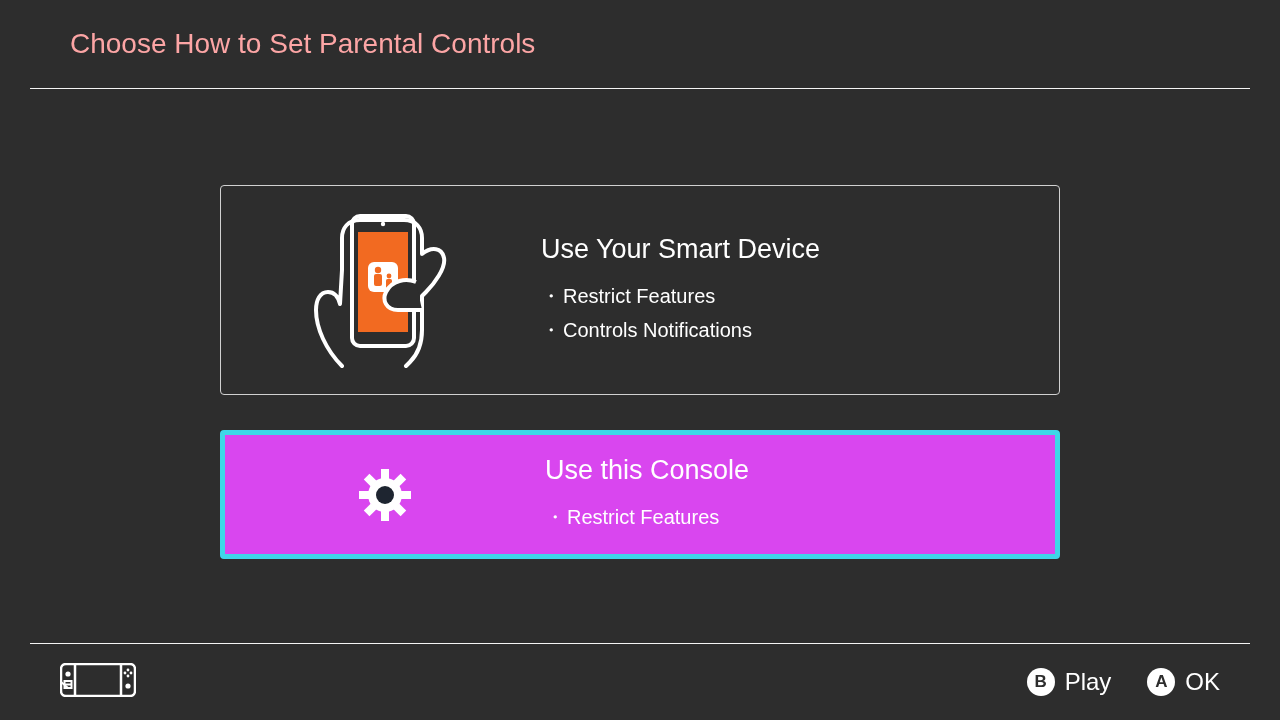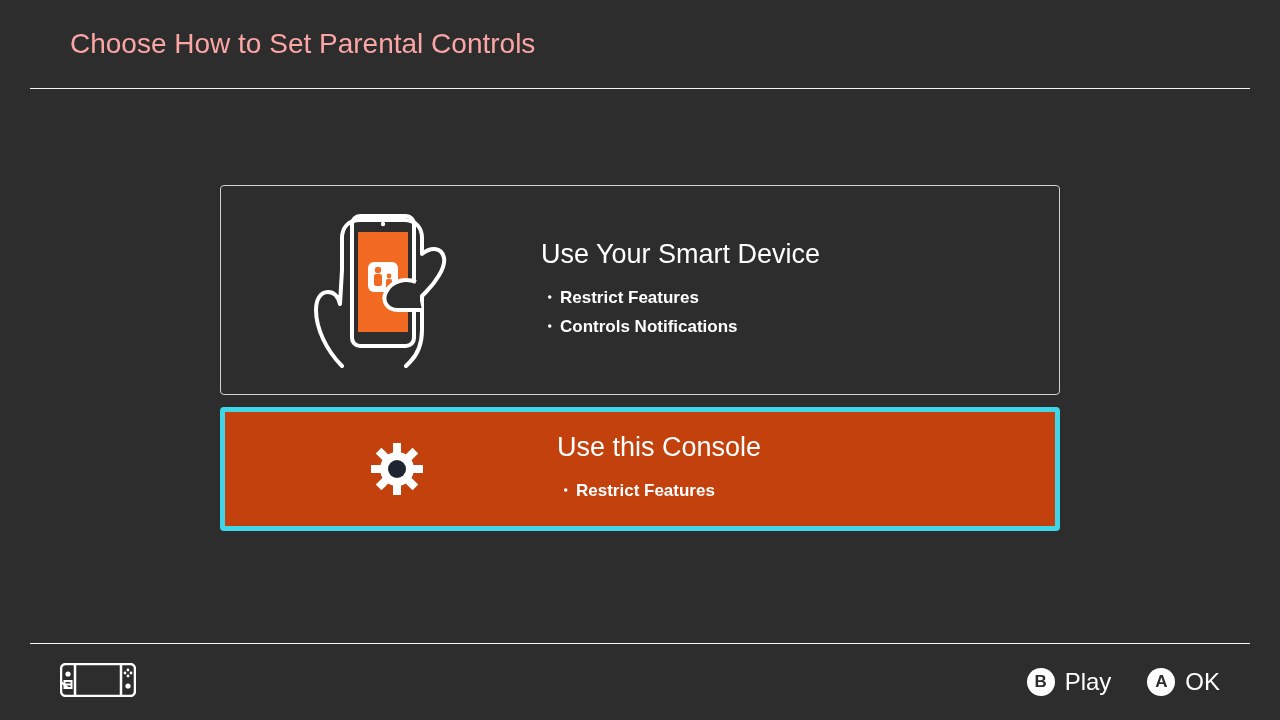--- a/index.html
+++ b/index.html
@@ -31,56 +31,57 @@
     background: #ffffff;
     opacity: 0.95;
   }
   .content {
     position: absolute;
     top: 185px;
     left: 0; right: 0;
     display: flex;
     flex-direction: column;
     align-items: center;
-    gap: 12px;
+    gap: 24px;
   }
   .option-card {
     width: 840px;
     border: 1px solid #d0d0d0;
     border-radius: 4px;
     display: flex;
     align-items: center;
     padding: 24px 0;
   }
   .option-card.selected {
     border: 5px solid #3fd6e8;
-    background: #c2410c;
+    background: #d946ef;
     border-radius: 4px;
-    padding: 20px 12px;
+    padding: 20px 0;
+    margin-top: 11px;
   }
   .option-icon-area {
     width: 320px;
     display: flex;
     justify-content: center;
     align-items: center;
   }
   .option-text-area {
     flex: 1;
   }
   .option-title {
     font-size: 27px;
     font-weight: 400;
     margin-bottom: 14px;
   }
   .option-features {
     list-style: none;
   }
   .option-features li {
-    font-size: 17px;
-    font-weight: 700;
+    font-size: 20px;
+    font-weight: 400;
     line-height: 1.7;
     display: flex;
     align-items: center;
   }
   .option-features li::before {
     content: "・";
     margin-right: 2px;
   }
   .footer-divider {
     position: absolute;

